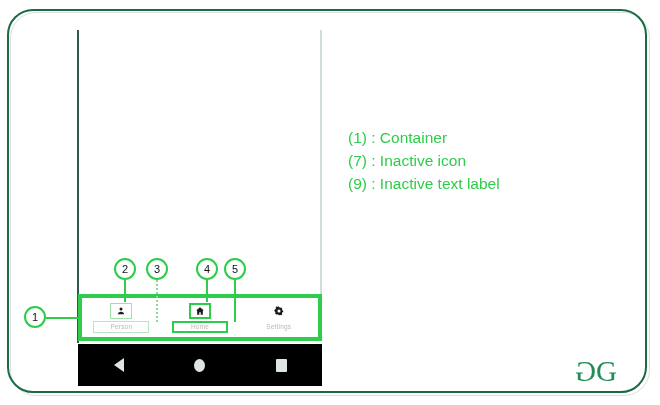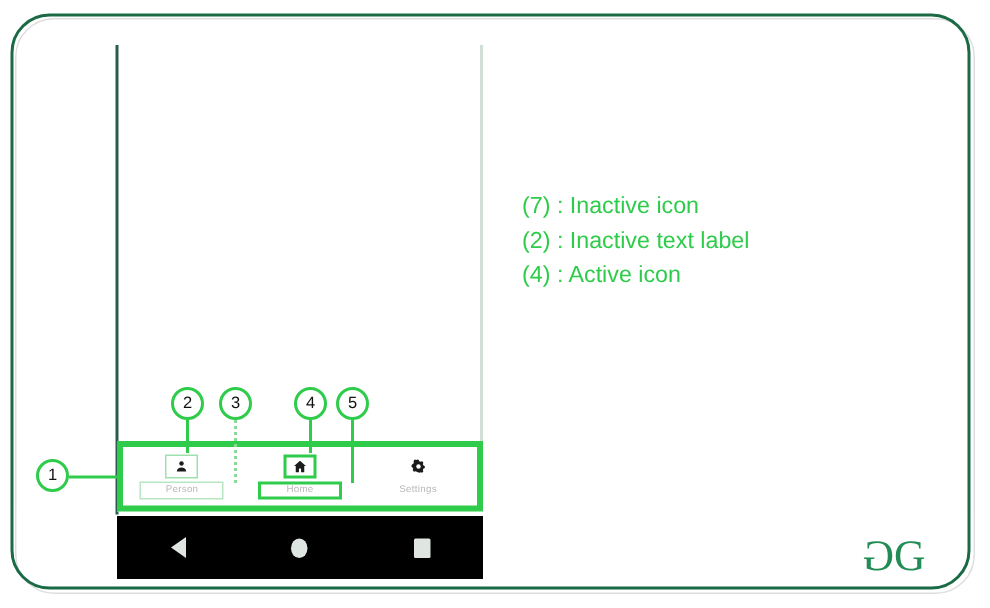--- a/index.html
+++ b/index.html
@@ -328,22 +328,22 @@
     </div>
     <div class="sysbtn">
       <span class="circle-home"></span>
     </div>
     <div class="sysbtn">
       <span class="square-recents"></span>
     </div>
   </div>
 
   <div class="legend">
+    <div class="legend-line">(1) : Container</div>
     <div class="legend-line">(7) : Inactive icon</div>
-    <div class="legend-line">(2) : Inactive text label</div>
-    <div class="legend-line">(4) : Active icon</div>
+    <div class="legend-line">(9) : Inactive text label</div>
   </div>
 
   <div class="watermark">
     <span class="flip">G</span><span>G</span>
   </div>
 
 </div>
 
 </body></html>

